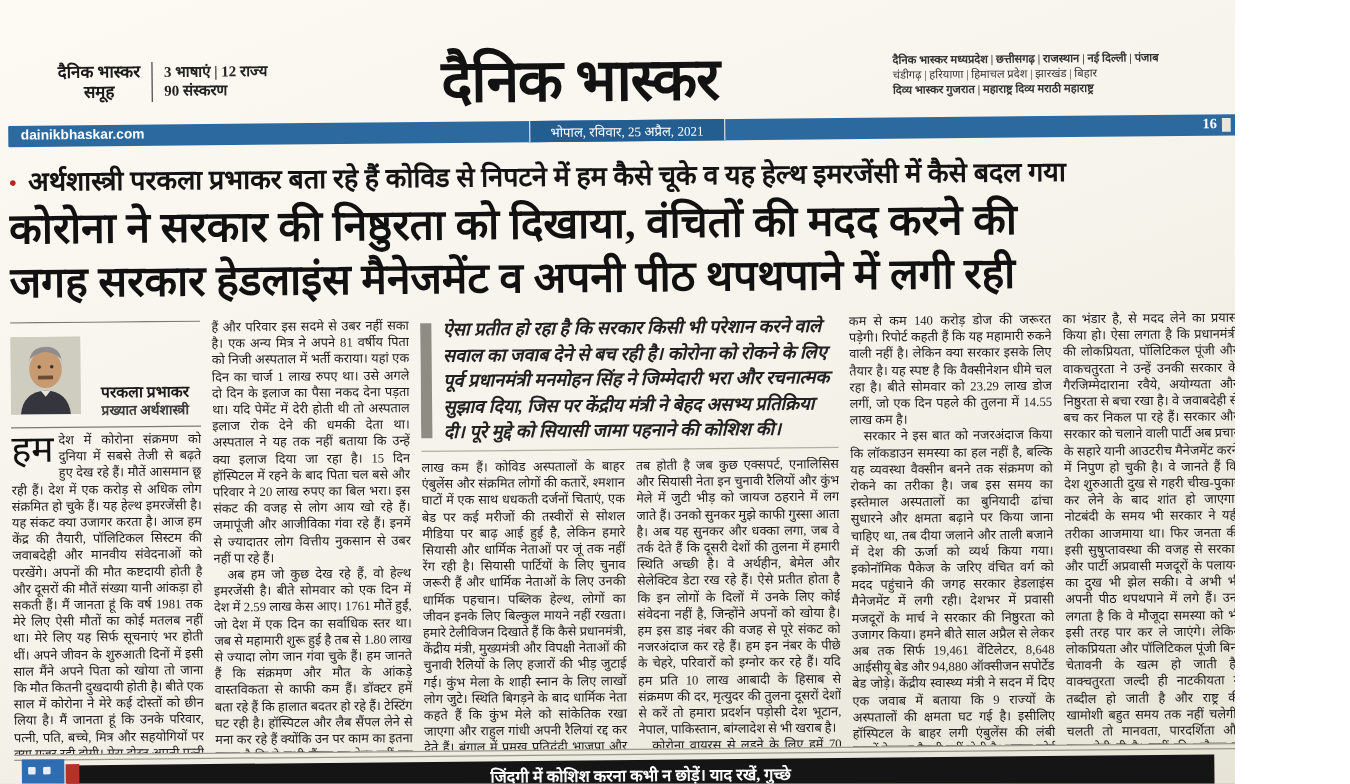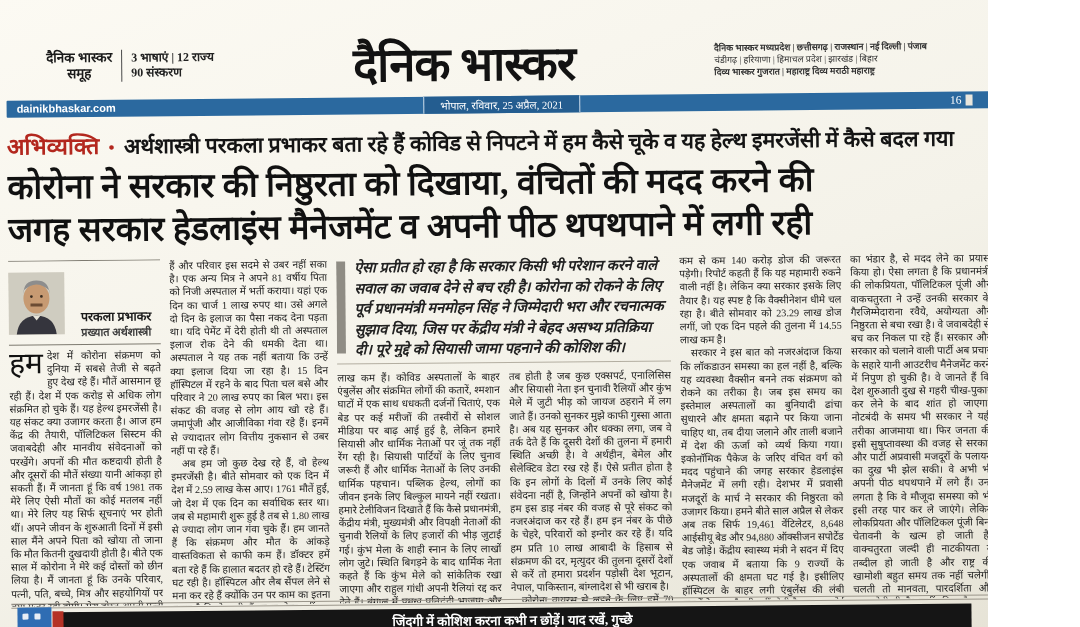--- a/index.html
+++ b/index.html
@@ -20,21 +20,21 @@
     letter-spacing:-1px;white-space:nowrap;overflow:hidden;}
   .editions{flex:0 0 268px;font-size:9px;line-height:12px;color:#333;}
   .editions .lead{font-weight:bold;}
   .info-bar{position:relative;height:17px;margin-top:3px;background:#2b699f;border-radius:1px;}
   .bar-site{position:absolute;left:10px;top:0;line-height:17px;color:#fff;font-size:11px;
     font-weight:bold;font-family:"Liberation Sans",sans-serif;}
   .bar-date{position:absolute;left:50%;transform:translateX(-50%);top:0;bottom:0;
     display:flex;align-items:center;padding:0 16px;background:#245d90;
     border-left:1px solid #cfe0ee;border-right:1px solid #cfe0ee;
     font-size:10.5px;color:#fff;white-space:nowrap;}
-  .bar-page{position:absolute;right:24px;top:0;line-height:17px;color:#fff;font-weight:normal;
+  .bar-page{position:absolute;right:12px;top:0;line-height:17px;color:#fff;font-weight:bold;
     font-size:11.5px;display:flex;align-items:center;gap:4px;}
   .page-notch{display:inline-block;width:7px;height:11px;background:#e9e6dc;}
   
   .kicker{display:flex;align-items:baseline;gap:9px;margin-top:12px;white-space:nowrap;
     overflow:hidden;}
   .kicker-label{color:#b3271e;font-weight:bold;font-size:23px;}
   .kicker-bullet{color:#b3271e;font-size:19px;}
   .kicker-text{color:#141414;font-size:21.5px;font-weight:600;}
   .headline{margin:4px 0 0 0;font-size:34px;line-height:43px;font-weight:bold;color:#111;
     white-space:nowrap;overflow:hidden;}
@@ -109,21 +109,20 @@
     <div class="info-bar">
       <span class="bar-site">dainikbhaskar.com</span>
       <span class="bar-date">भोपाल, रविवार, 25 अप्रैल, 2021</span>
       <span class="bar-page">
         <span>16</span>
         <span class="page-notch"></span>
       </span>
     </div>
 
     <div class="kicker">
-      <span class="kicker-label">अभिव्यक्ति</span>
       <span class="kicker-bullet">•</span>
       <span class="kicker-text">अर्थशास्त्री परकला प्रभाकर बता रहे हैं कोविड से निपटने में हम कैसे चूके व यह हेल्थ इमरजेंसी में कैसे बदल गया</span>
     </div>
 
     <h1 class="headline">
       <div>कोरोना ने सरकार की निष्ठुरता को दिखाया, वंचितों की मदद करने की</div>
       <div>जगह सरकार हेडलाइंस मैनेजमेंट व अपनी पीठ थपथपाने में लगी रही</div>
     </h1>
 
     <div class="body-cols">

